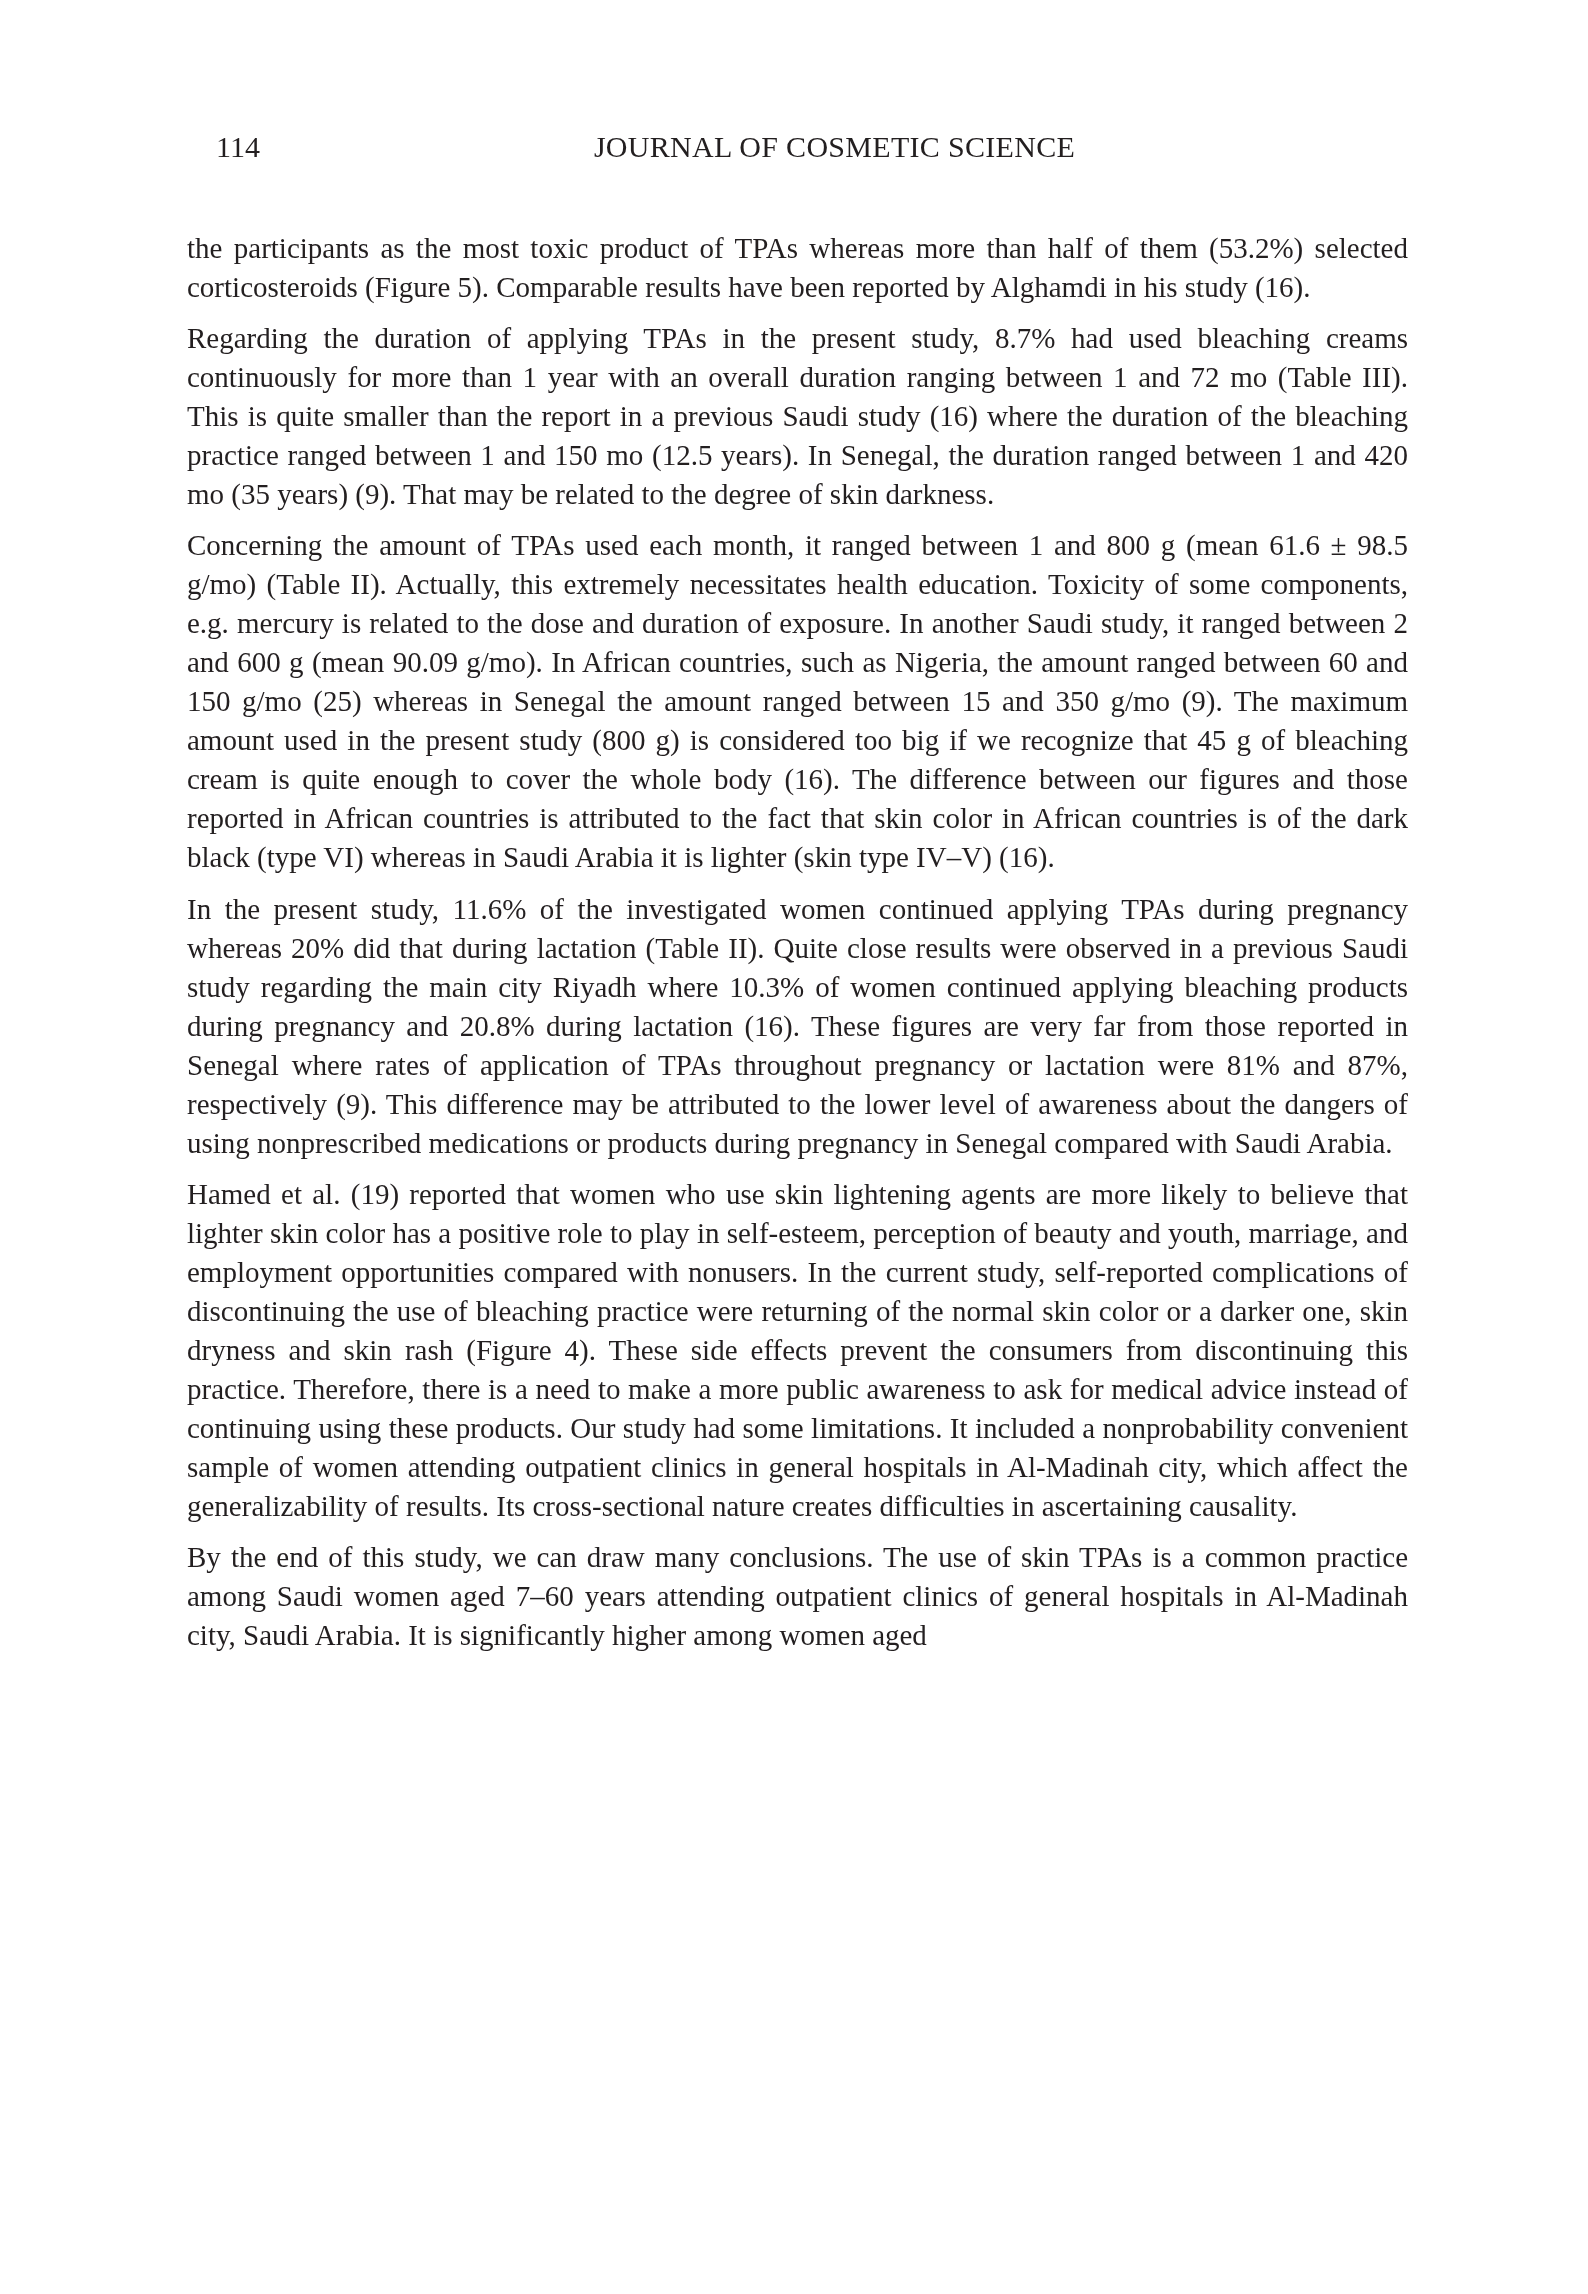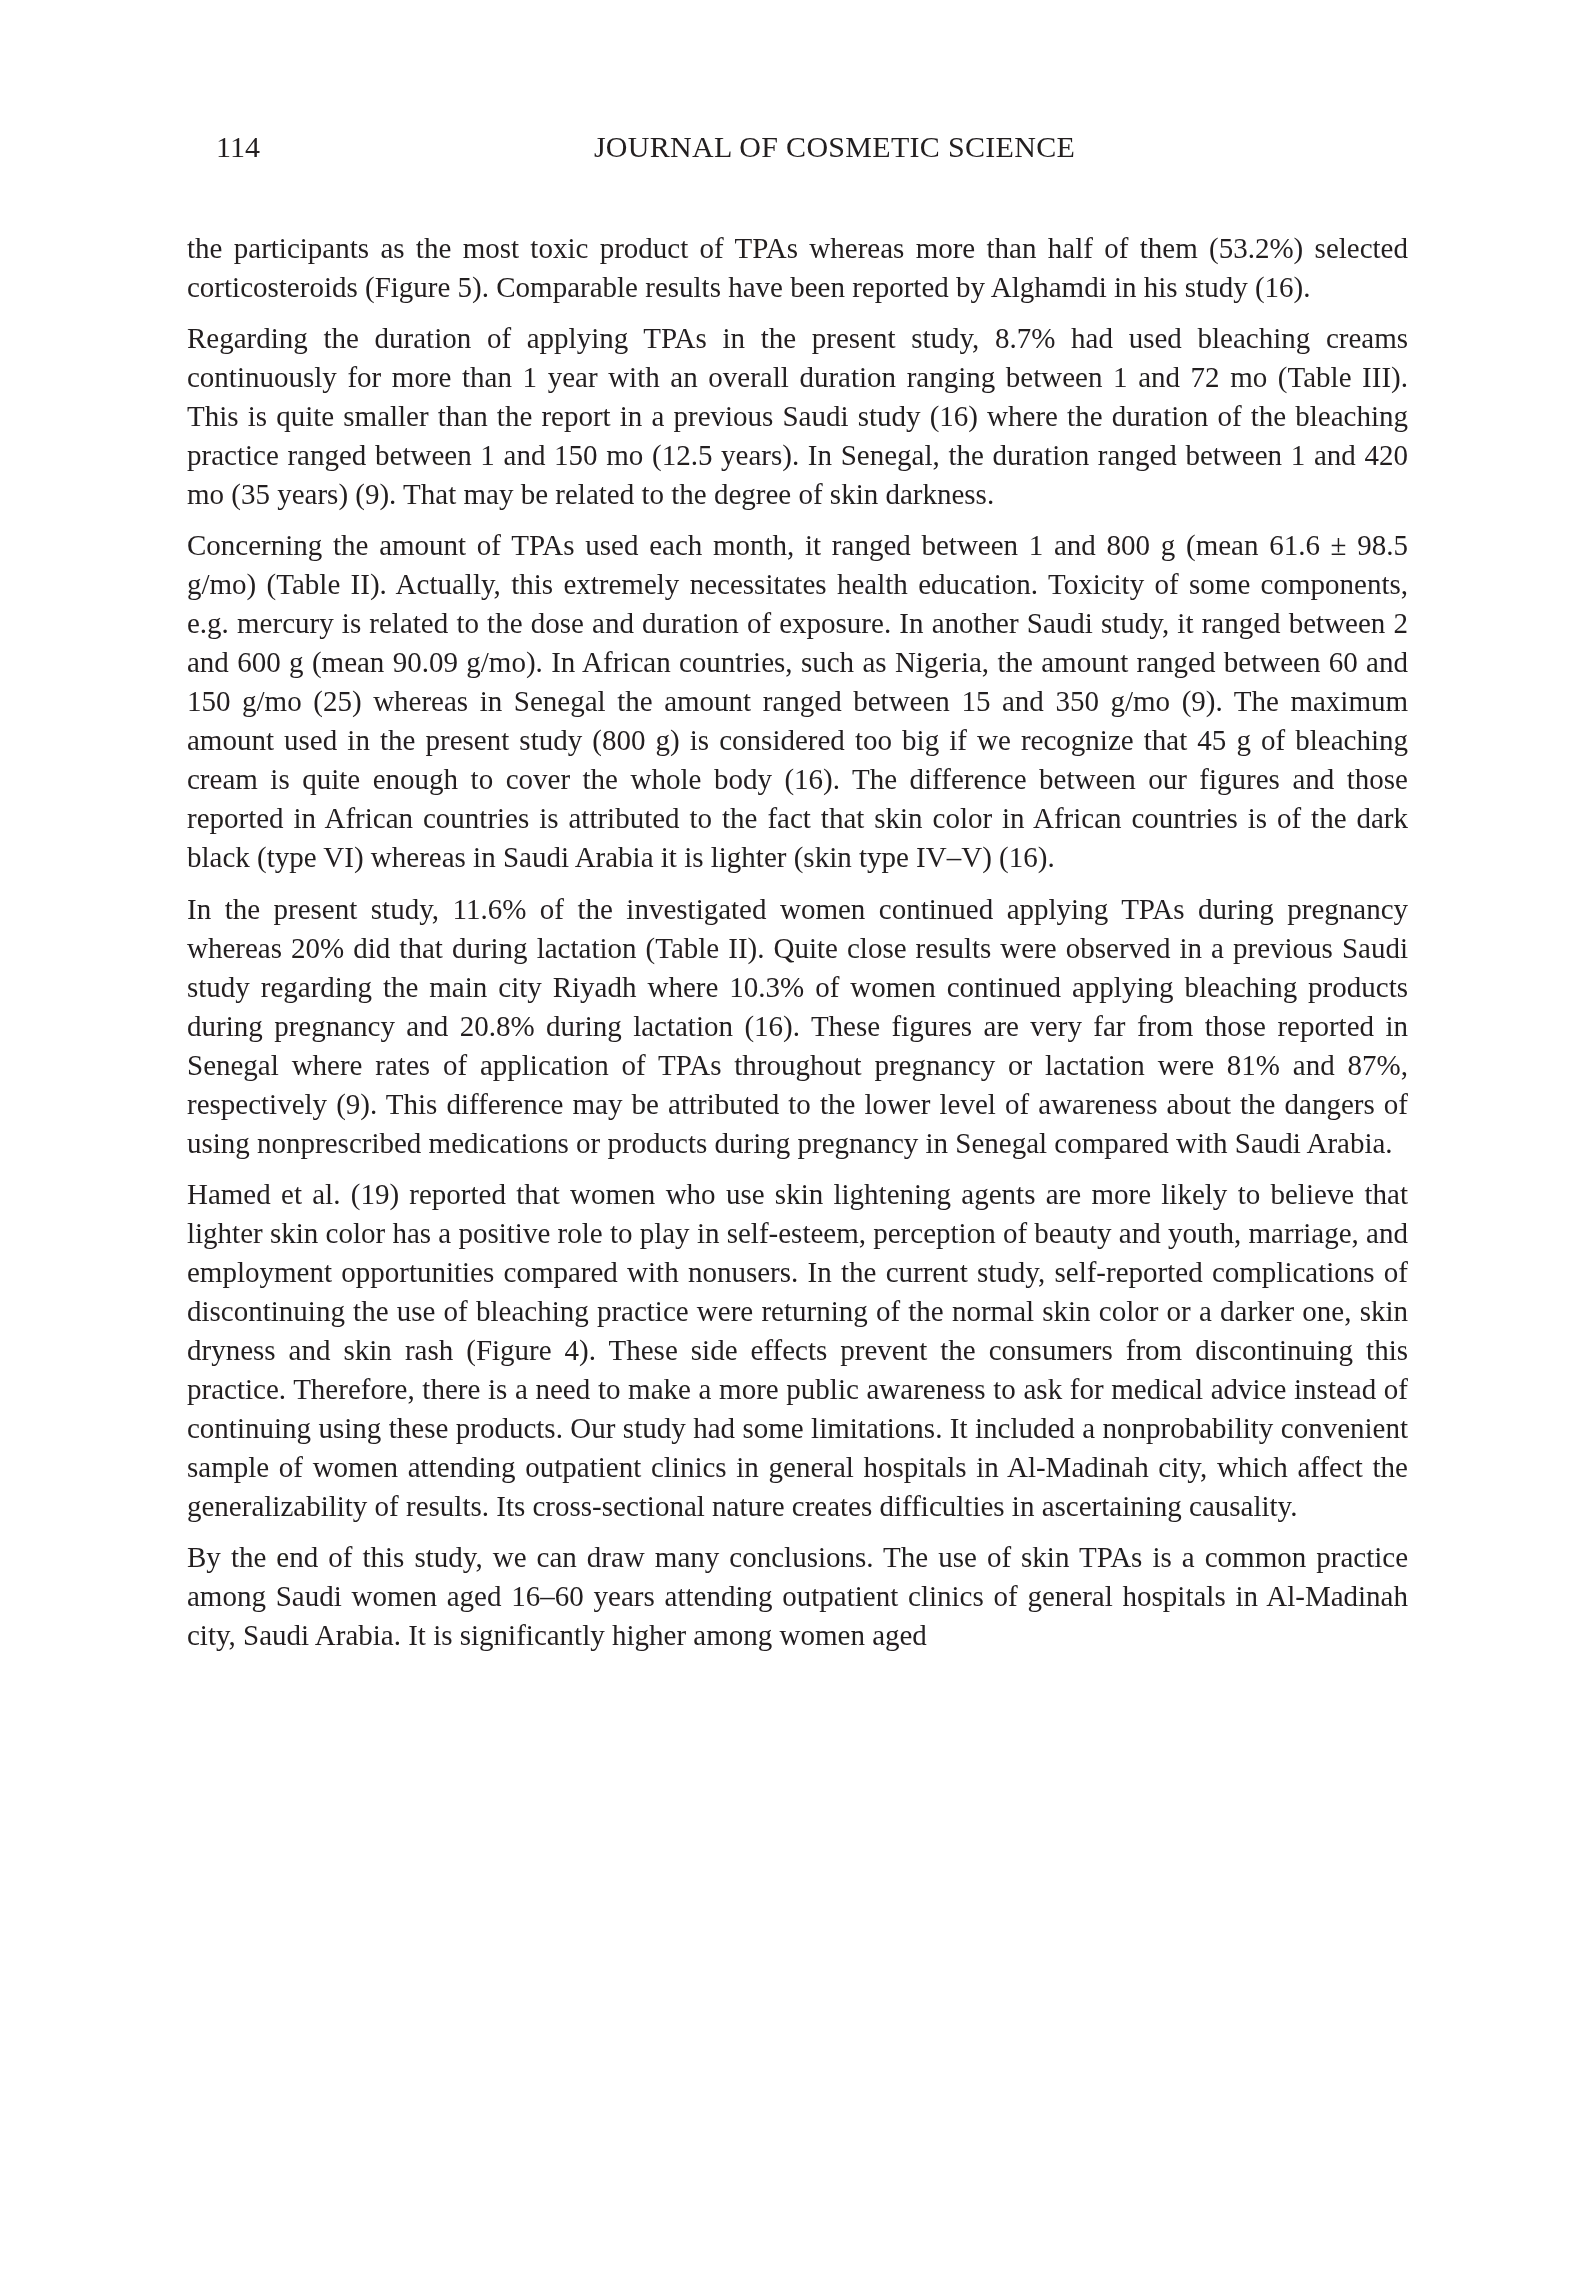--- a/index.html
+++ b/index.html
@@ -73,16 +73,16 @@
     <span class="journal-title">JOURNAL OF COSMETIC SCIENCE</span>
   </div>
 
   <div class="body-text">
     <p class="para">the participants as the most toxic product of TPAs whereas more than half of them (53.2%) selected corticosteroids (Figure 5). Comparable results have been reported by Alghamdi in his study (16).</p>
     <p class="para">Regarding the duration of applying TPAs in the present study, 8.7% had used bleaching creams continuously for more than 1 year with an overall duration ranging between 1 and 72 mo (Table III). This is quite smaller than the report in a previous Saudi study (16) where the duration of the bleaching practice ranged between 1 and 150 mo (12.5 years). In Senegal, the duration ranged between 1 and 420 mo (35 years) (9). That may be related to the degree of skin darkness.</p>
     <p class="para">Concerning the amount of TPAs used each month, it ranged between 1 and 800 g (mean 61.6 ± 98.5 g/mo) (Table II). Actually, this extremely necessitates health education. Toxicity of some components, e.g. mercury is related to the dose and duration of exposure. In an­other Saudi study, it ranged between 2 and 600 g (mean 90.09 g/mo). In African coun­tries, such as Nigeria, the amount ranged between 60 and 150 g/mo (25) whereas in Senegal the amount ranged between 15 and 350 g/mo (9). The maximum amount used in the present study (800 g) is considered too big if we recognize that 45 g of bleaching cream is quite enough to cover the whole body (16). The difference between our figures and those reported in African countries is attributed to the fact that skin color in African countries is of the dark black (type VI) whereas in Saudi Arabia it is lighter (skin type IV–V) (16).</p>
     <p class="para">In the present study, 11.6% of the investigated women continued applying TPAs during pregnancy whereas 20% did that during lactation (Table II). Quite close results were observed in a previous Saudi study regarding the main city Riyadh where 10.3% of women continued applying bleaching products during pregnancy and 20.8% during lac­tation (16). These figures are very far from those reported in Senegal where rates of ap­plication of TPAs throughout pregnancy or lactation were 81% and 87%, respectively (9). This difference may be attributed to the lower level of awareness about the dangers of using nonprescribed medications or products during pregnancy in Senegal compared with Saudi Arabia.</p>
     <p class="para">Hamed et al. (19) reported that women who use skin lightening agents are more likely to believe that lighter skin color has a positive role to play in self-esteem, perception of beauty and youth, marriage, and employment opportunities compared with nonusers. In the current study, self-reported complications of discontinuing the use of bleaching prac­tice were returning of the normal skin color or a darker one, skin dryness and skin rash (Figure 4). These side effects prevent the consumers from discontinuing this practice. Therefore, there is a need to make a more public awareness to ask for medical advice instead of continuing using these products. Our study had some limitations. It included a nonprobability convenient sample of women attending outpatient clinics in general hospitals in Al-Madinah city, which affect the generalizability of results. Its cross-sectional nature creates difficulties in ascertaining causality.</p>
 
-    <p class="para">By the end of this study, we can draw many conclusions. The use of skin TPAs is a common practice among Saudi women aged 16–60 years attending outpatient clinics of general hospitals in Al-Madinah city, Saudi Arabia. It is significantly higher among women aged</p>
+    <p class="para">By the end of this study, we can draw many conclusions. The use of skin TPAs is a common practice among Saudi women aged 7–60 years attending outpatient clinics of general hospitals in Al-Madinah city, Saudi Arabia. It is significantly higher among women aged</p>
   </div>
 </div>
 
 
 </body></html>

